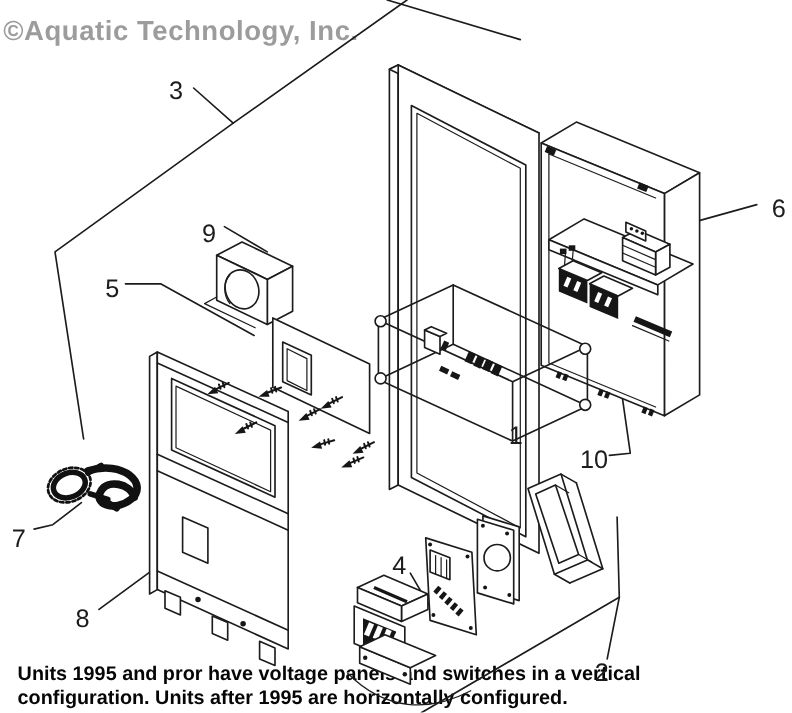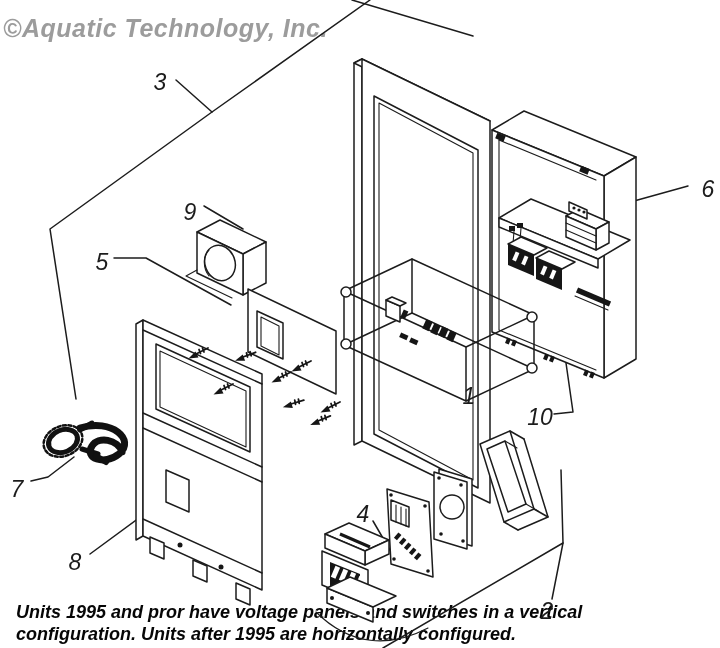--- a/index.html
+++ b/index.html
@@ -1,17 +1,17 @@
 <!DOCTYPE html>
 <html><head>
 <meta charset="utf-8">
 <style>
   html,body{margin:0;padding:0;background:#fff;}
   #stage{position:relative;width:720px;height:648px;background:#fff;overflow:hidden;
-         font-family:"Liberation Sans",sans-serif;font-style:italic;}
+         font-family:"Liberation Sans",sans-serif;}
   #watermark{position:absolute;left:3px;top:14px;font-size:25px;font-weight:bold;
              color:#9c9c9c;letter-spacing:.5px;white-space:nowrap;}
   #caption{position:absolute;left:16px;top:601px;font-size:18px;line-height:22px;
            font-weight:bold;color:#060606;white-space:nowrap;}
   svg{position:absolute;left:0;top:0;pointer-events:none;}
   .ln{stroke:#1c1c1c;stroke-width:1.5;fill:none;stroke-linejoin:round;stroke-linecap:round;}
   .thin{stroke-width:1.1;}
   .wh{fill:#ffffff;}
   .blk{fill:#161616;stroke:none;}
   .plabel{font-family:"Liberation Sans",sans-serif;font-size:23px;fill:#1c1c1c;text-anchor:middle;}

